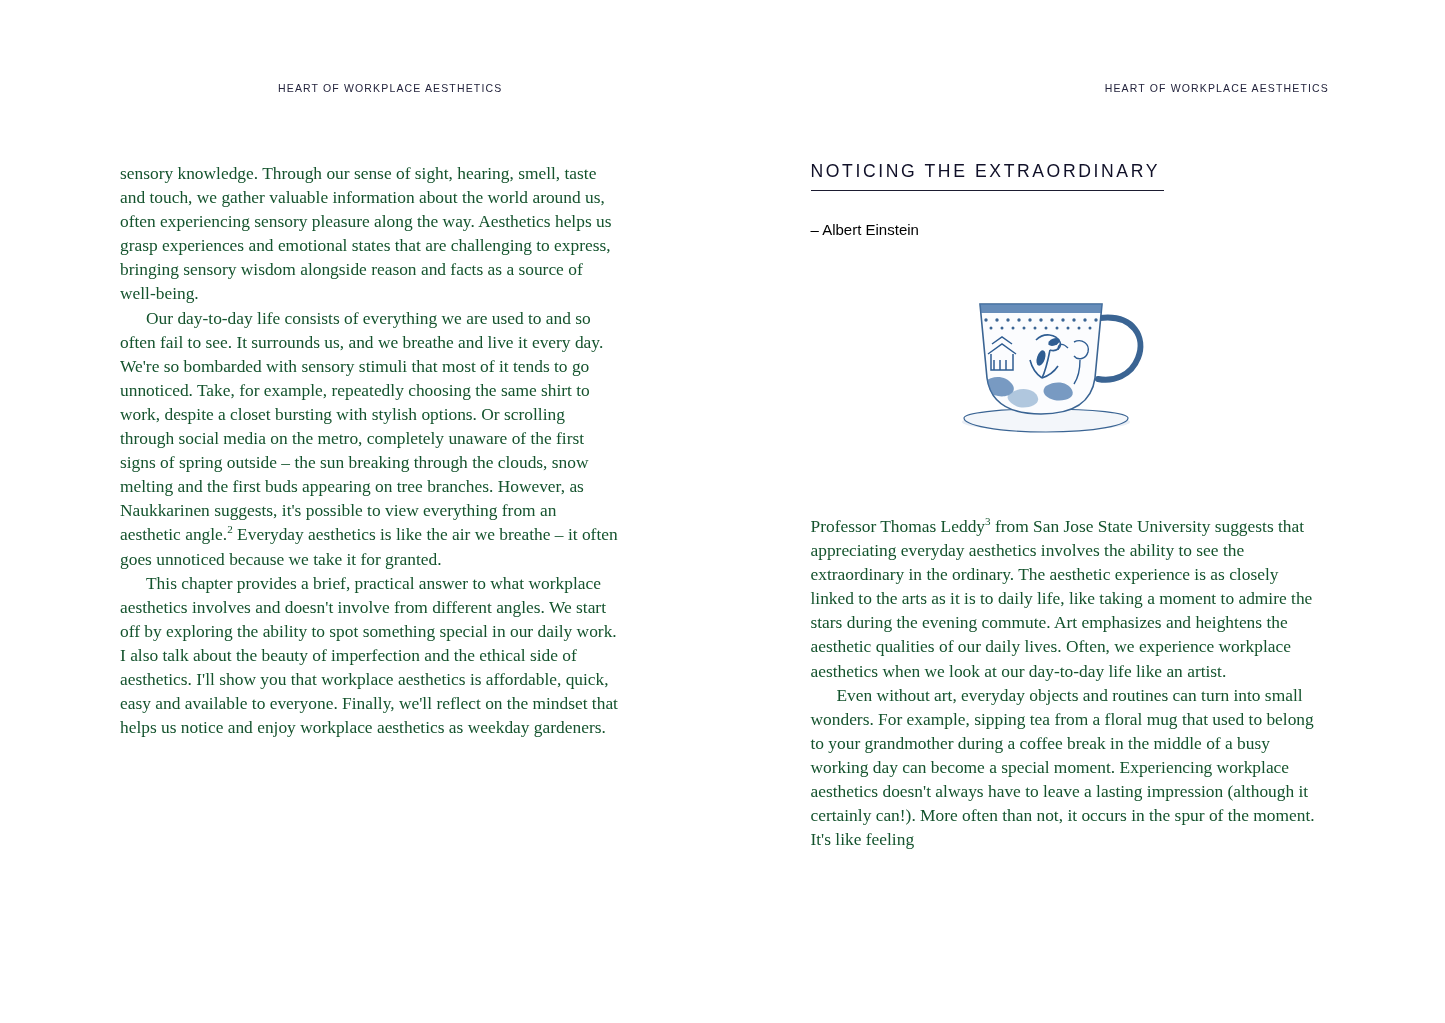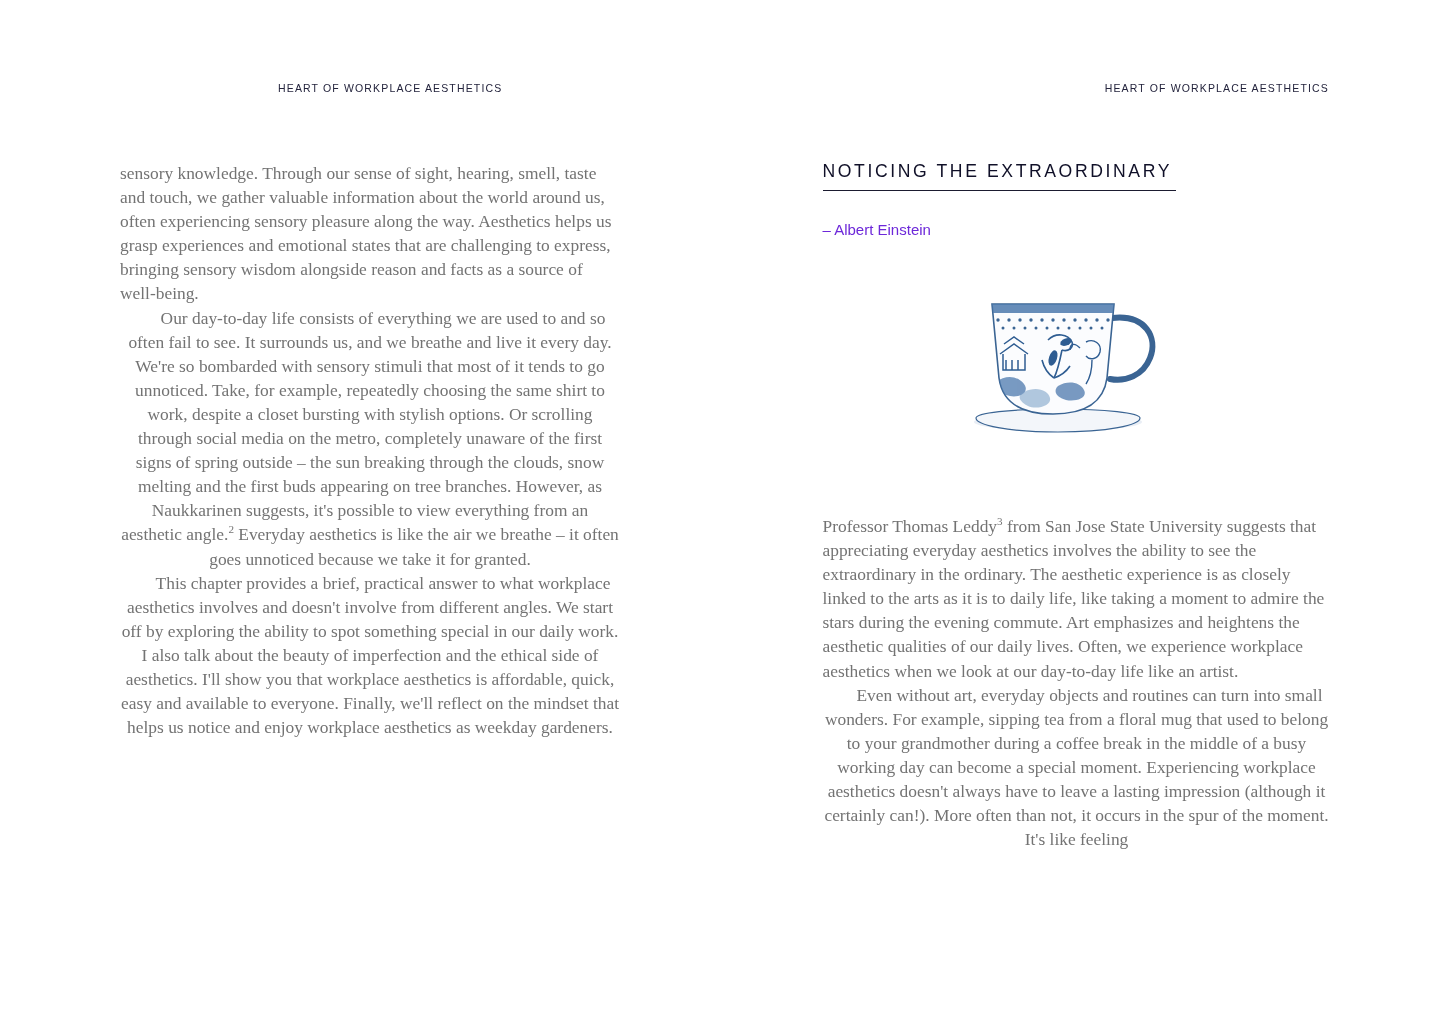--- a/index.html
+++ b/index.html
@@ -49,34 +49,33 @@
 
   .text-col {
     position: absolute;
     top: 123px;
   }
   .page-left .text-col {
     left: 120px;
     width: 500px;
   }
   .page-right .text-col {
-    left: 100px;
+    left: 88px;
     width: 508px;
   }
 
   p.body {
     margin: 0;
     font-size: 17.4px;
     line-height: 1.385;
     text-align: left;
-    color: #737373;
+    color: #14532d;
   }
   p.body.indent {
     text-indent: 26px;
-    text-align: center;
   }
 
   sup {
     font-size: 0.64em;
     vertical-align: super;
     line-height: 0;
   }
 
   
   .section-title {
@@ -97,21 +96,21 @@
     font-style: italic;
     font-size: 21.4px;
     line-height: 1.42;
     letter-spacing: 0.25px;
     color: #16162c;
     margin: 0 0 18px 0;
   }
   .attribution {
     font-family: "Liberation Sans", sans-serif;
     font-size: 15px;
-    color: #6d28d9;
+    color: #000000;
     margin: 0;
   }
 
   .figure {
     margin: 44px 0 52px 0;
     height: 180px;
     position: relative;
   }
   .figure svg {
     display: block;

